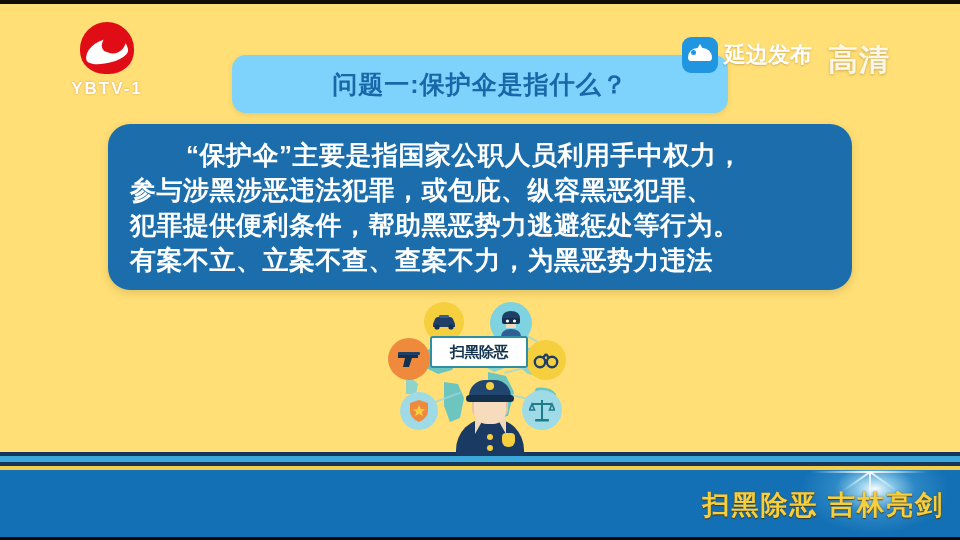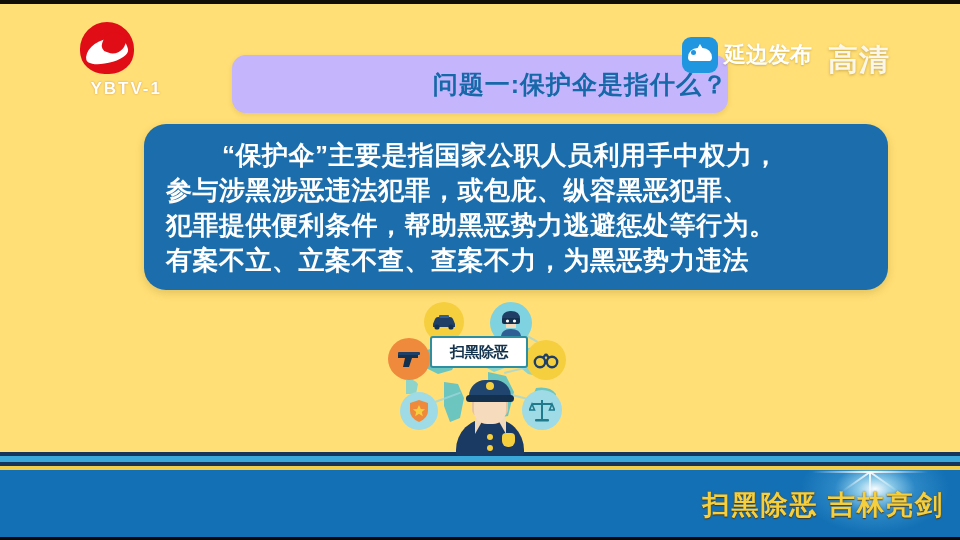--- a/index.html
+++ b/index.html
@@ -60,37 +60,37 @@
     transform: rotate(-11deg);
   }
   .logo-mark .swoosh2 {
     position: absolute; left: 27px; top: 10px;
     width: 22px; height: 22px;
     background: #e00d16;
     border-radius: 50% 10% 60% 30%;
     transform: rotate(20deg);
   }
   .logo-text {
-    text-align: right;
+    text-align: center;
     color: #ffffff;
     font-size: 17px;
     font-weight: bold;
     letter-spacing: 2px;
     margin-top: 1px;
     text-shadow: 0 0 2px rgba(160,60,0,.45);
   }
 
   
   .title-box {
     position: absolute; left: 232px; top: 55px;
     width: 496px; height: 58px;
-    background: #c4b5fd;
+    background: #7dd3fc;
     border-radius: 14px;
     box-shadow: 0 2px 5px rgba(150,110,20,.18);
-    display: flex; align-items: center; justify-content: flex-end;
+    display: flex; align-items: center; justify-content: center;
     z-index: 30;
   }
   .title-text {
     color: #1668a8;
     font-size: 25px;
     font-weight: bold;
     letter-spacing: 1px;
     white-space: nowrap;
   }
 
@@ -143,21 +143,20 @@
   
   .answer-box {
     position: absolute; left: 108px; top: 124px;
     width: 744px; height: 166px;
     background: #1b6eab;
     border-radius: 22px;
     box-shadow: 0 3px 8px rgba(120,90,20,.22);
     padding: 14px 22px 0 22px;
     box-sizing: border-box;
     z-index: 25;
-    margin-left: 36px;
   }
   .answer-line {
     color: #ffffff;
     font-size: 26px;
     font-weight: bold;
     line-height: 35px;
     letter-spacing: 0.5px;
     white-space: nowrap;
   }
   .answer-line.indent { text-indent: 56px; }

